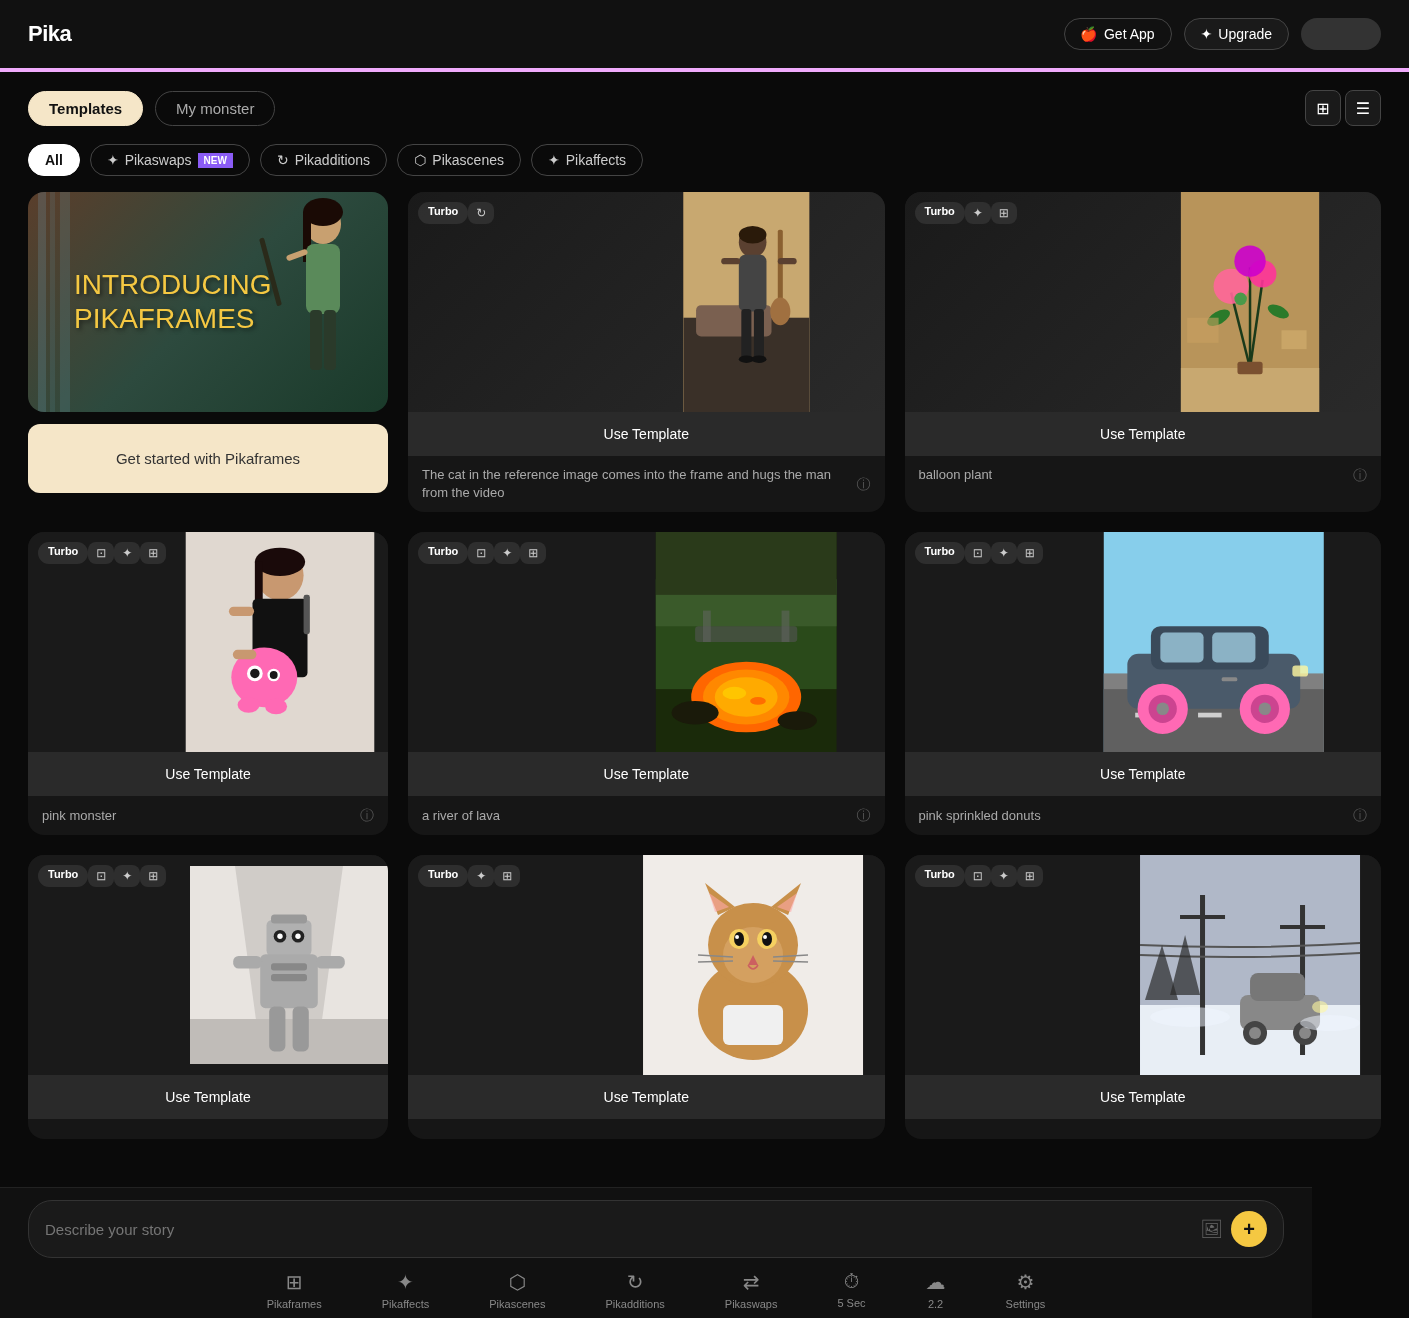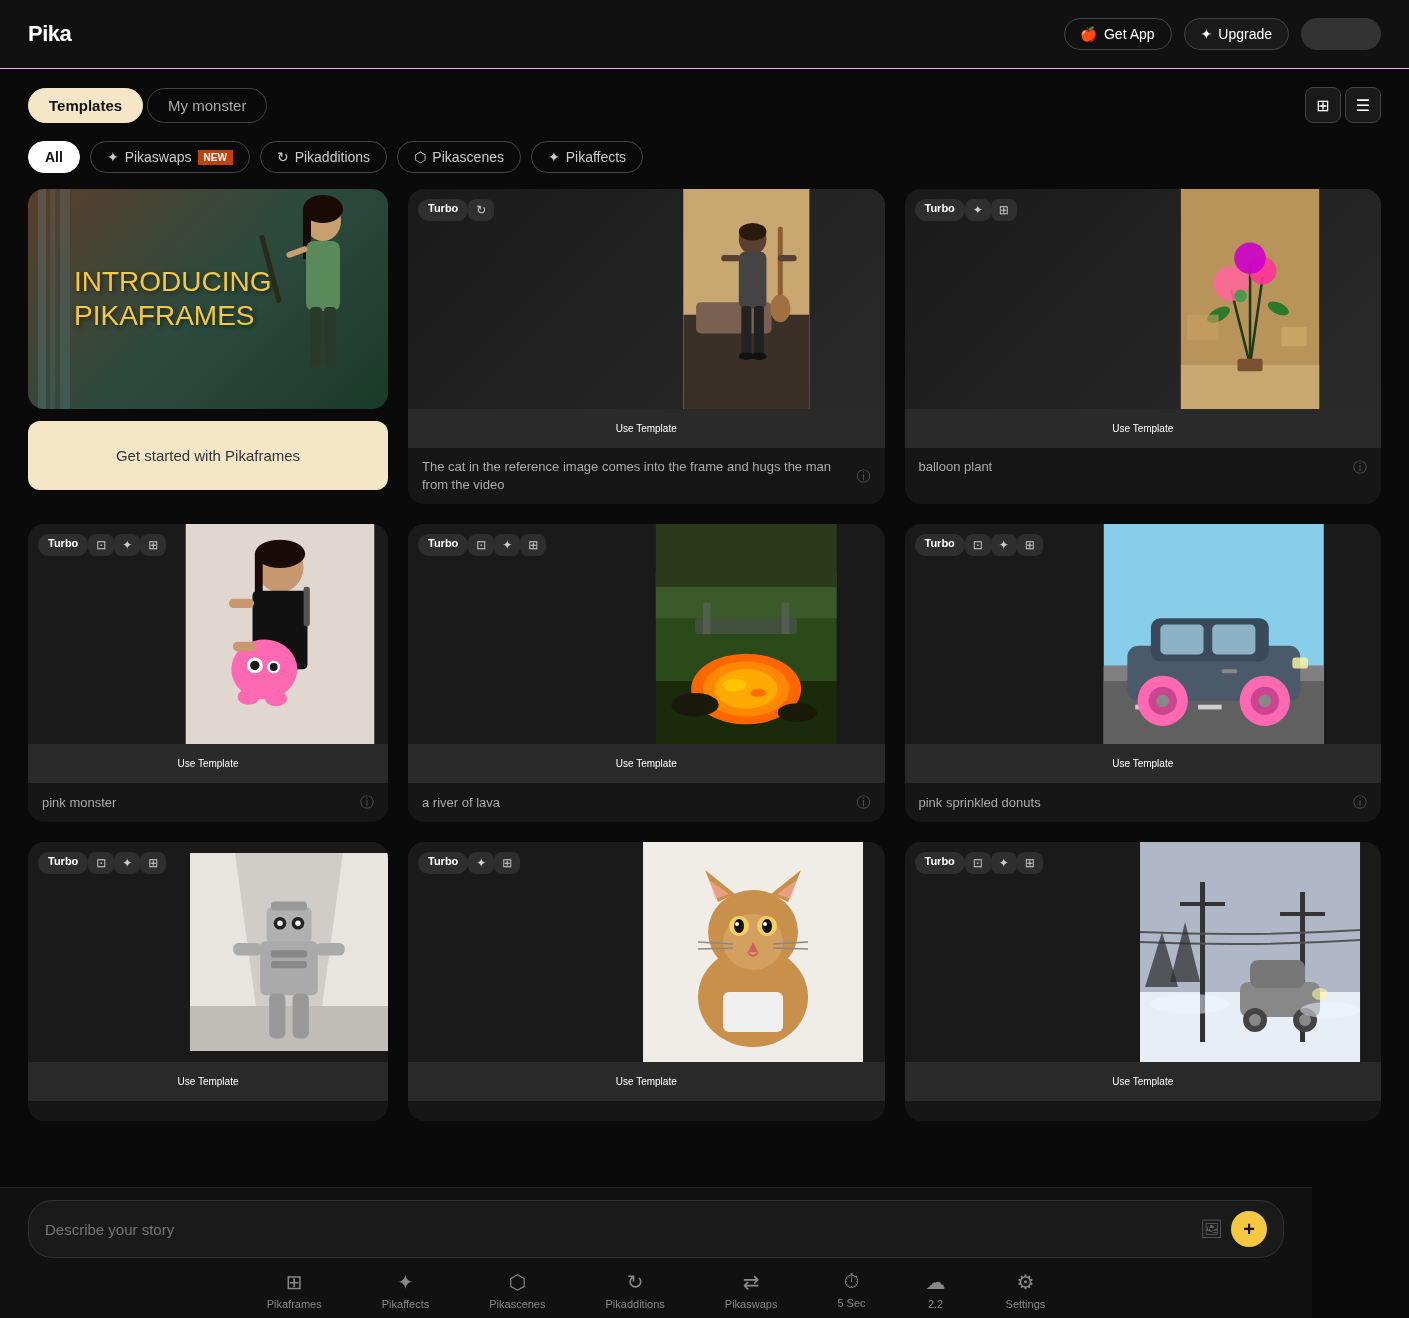--- a/index.html
+++ b/index.html
@@ -12,21 +12,21 @@
       overflow-x: hidden;
     }
 
     
     .header {
       display: flex;
       align-items: center;
       justify-content: space-between;
       padding: 18px 28px;
       background: #111;
-      border-bottom: 1px solid #f0abfc;
+      border-bottom: 4px solid #f0abfc;
     }
     .logo {
       font-size: 22px;
       font-weight: 700;
       color: #fff;
       letter-spacing: -0.5px;
     }
     .header-right {
       display: flex;
       align-items: center;
@@ -56,21 +56,21 @@
 
     
     .main-tabs {
       display: flex;
       align-items: center;
       justify-content: space-between;
       padding: 18px 28px 10px;
     }
     .tab-group {
       display: flex;
-      gap: 4px;
+      gap: 12px;
     }
     .tab {
       padding: 8px 20px;
       border-radius: 20px;
       border: 1px solid #444;
       background: transparent;
       color: #aaa;
       font-size: 15px;
       cursor: pointer;
     }
@@ -117,21 +117,21 @@
       cursor: pointer;
     }
     .pill.active {
       background: #fff;
       color: #111;
       border-color: #fff;
       font-weight: 600;
       text-align: right;
     }
     .new-badge {
-      background: #c2410c;
+      background: #8b5cf6;
       color: #fff;
       font-size: 10px;
       padding: 2px 6px;
       border-radius: 0;
       font-weight: 700;
     }
 
     
     .content {
       padding: 0 28px;
@@ -225,21 +225,21 @@
       display: flex;
       align-items: center;
       justify-content: center;
     }
     .use-template-btn {
       width: 100%;
       padding: 14px;
       border: none;
       background: #2a2a2a;
       color: #fff;
-      font-size: 10px;
+      font-size: 14px;
       font-weight: 500;
       cursor: pointer;
       text-align: center;
     }
     .card-desc {
       padding: 10px 14px;
       display: flex;
       align-items: center;
       justify-content: space-between;
       gap: 8px;

